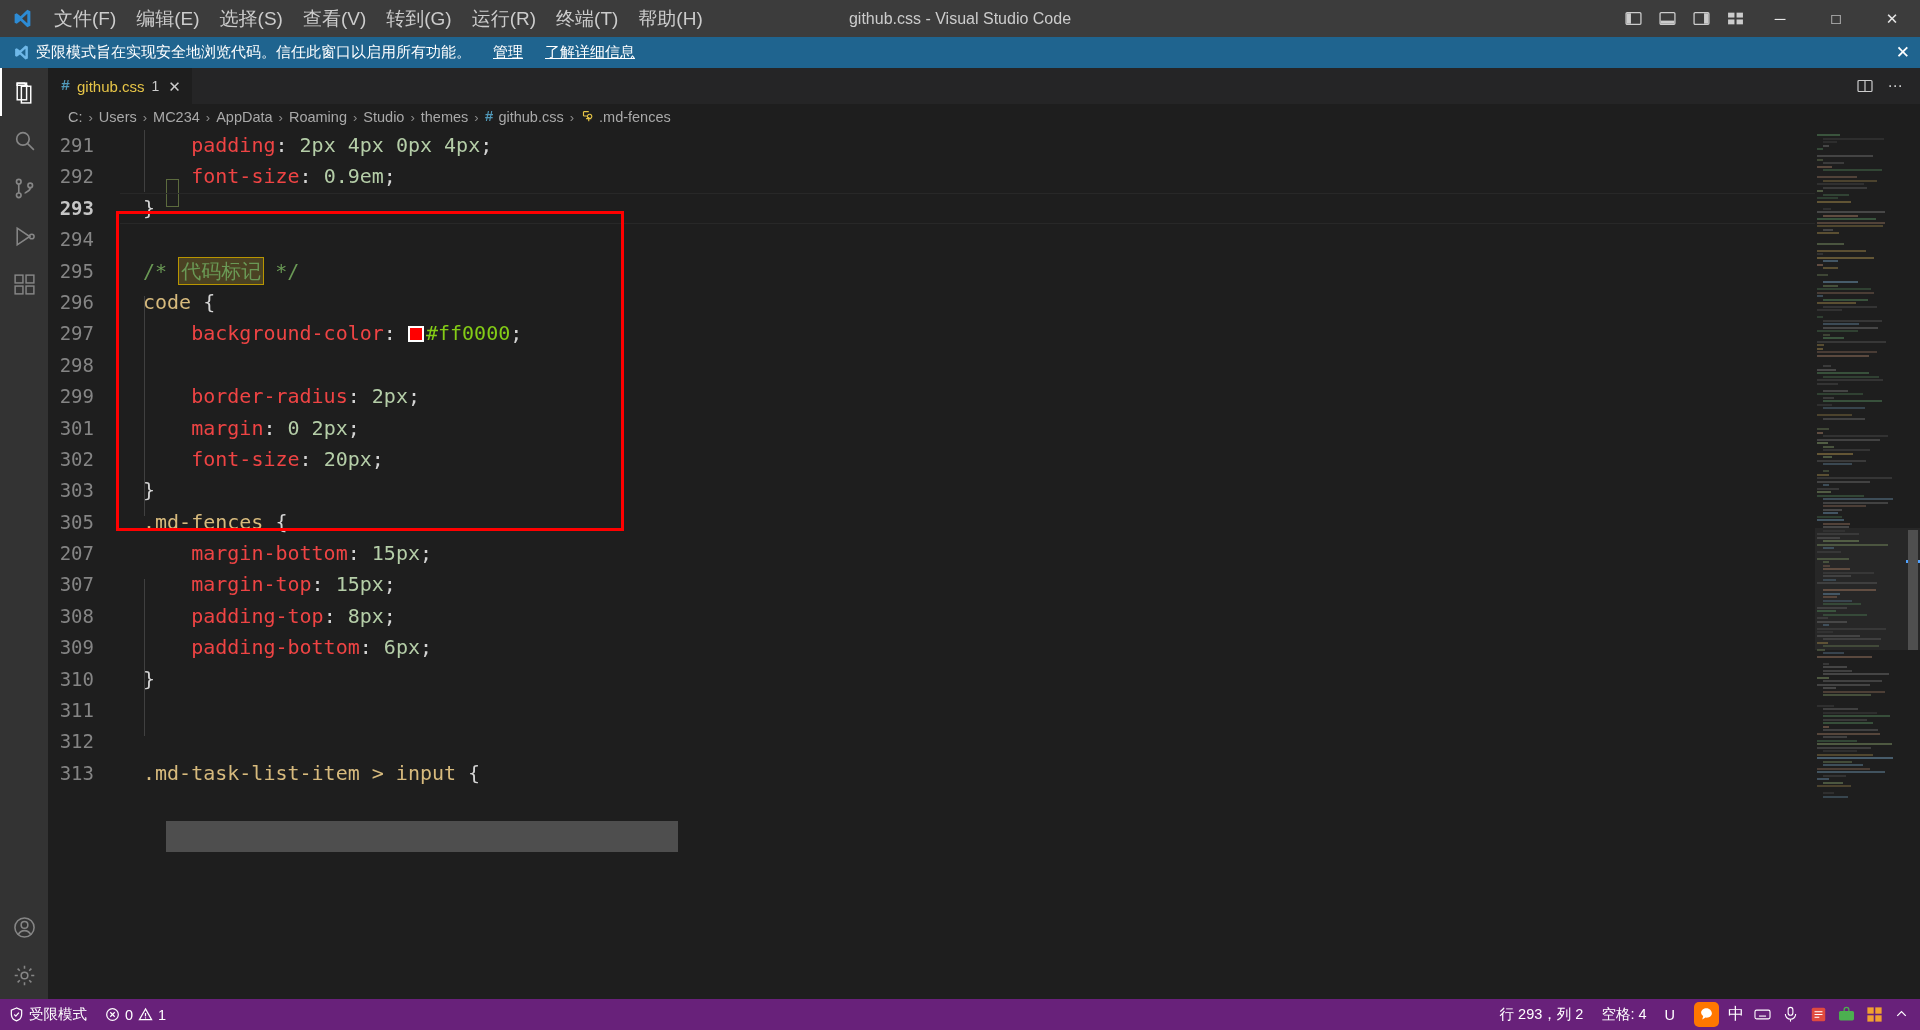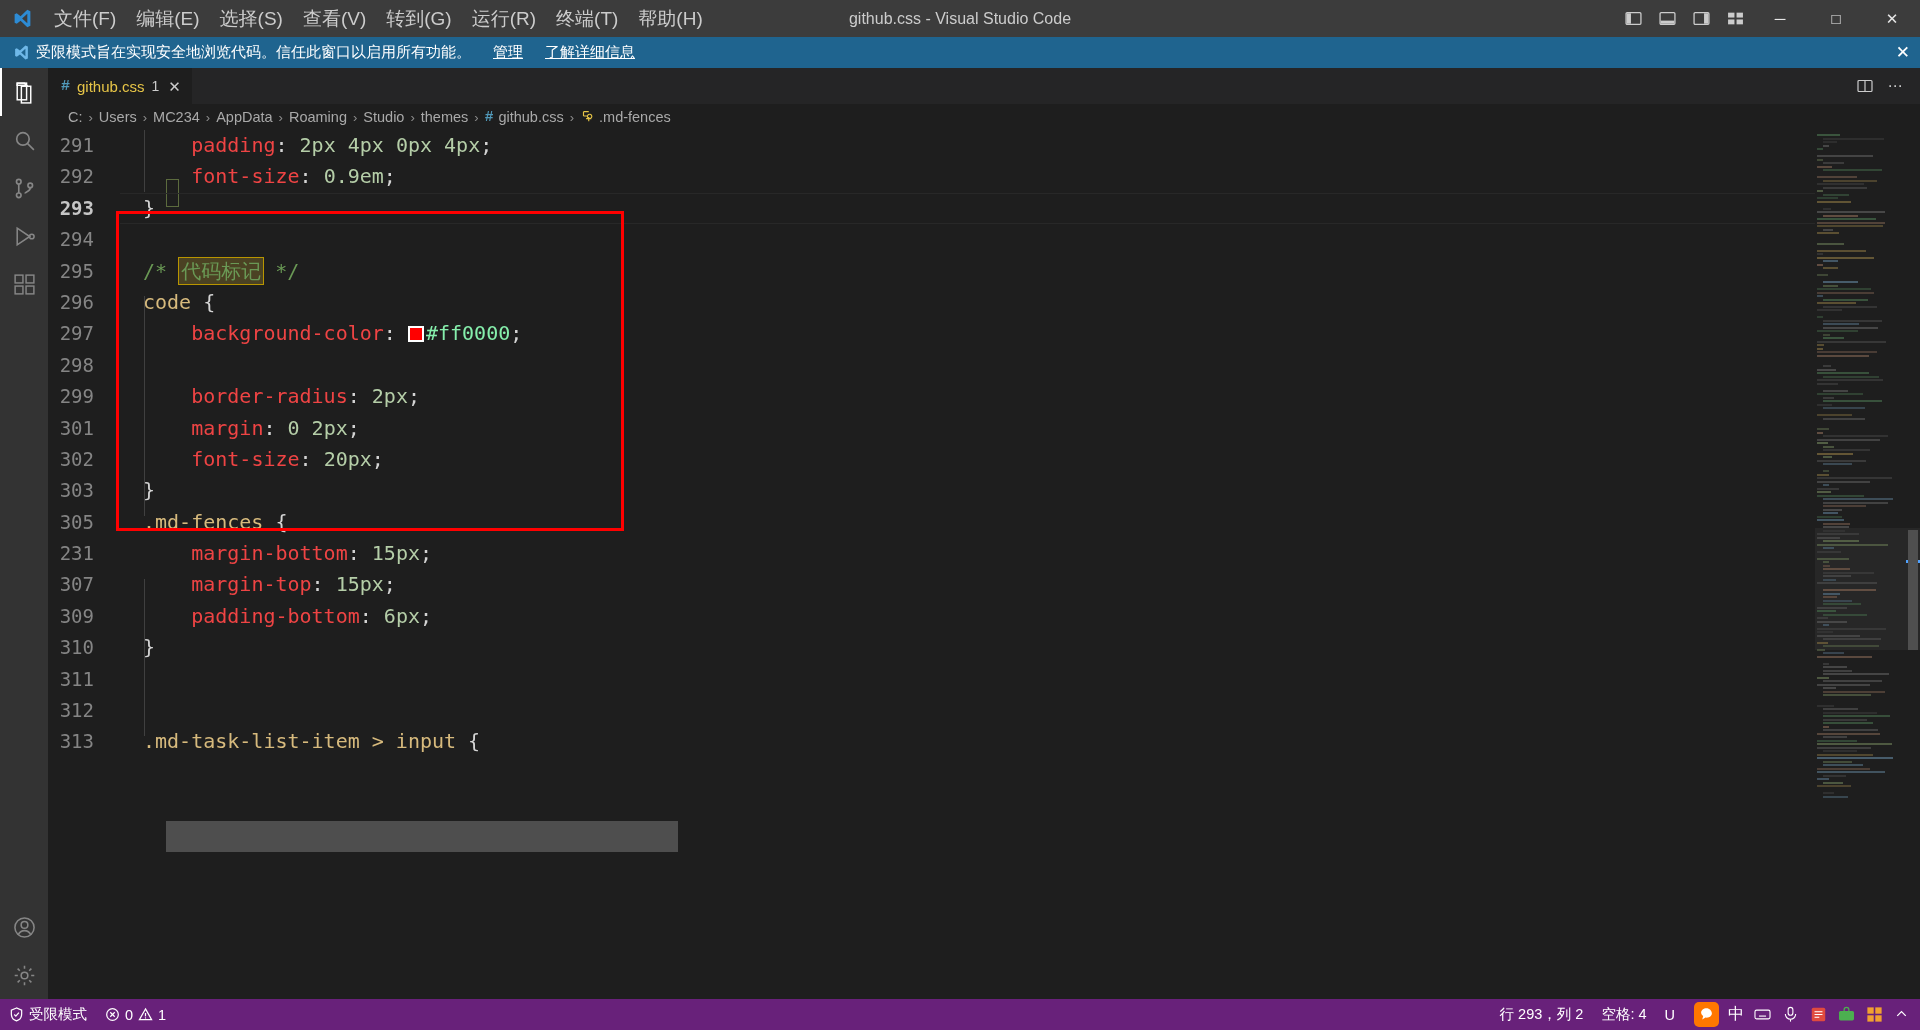--- a/index.html
+++ b/index.html
@@ -100,21 +100,21 @@
   .gutter {
     width: 72px; flex: none; text-align: right; padding-right: 26px;
     color: #858585; font-size: 19px; font-family: "DejaVu Sans Mono", monospace;
   }
   .gutter.cur { color: #c6c6c6; font-weight: bold; }
   .ltext { padding-left: 23px; white-space: pre; }
 
   .tok-prop { color: #ef4444; }
   .tok-sel  { color: #d7ba7d; }
   .tok-num  { color: #b5cea8; }
-  .tok-hex  { color: #86efac; }
+  .tok-hex  { color: #84cc16; }
   .tok-comment { color: #6a9955; }
   .tok-punct { color: #d4d4d4; }
   .tok-brace { color: #d4d4d4; }
 
   .swatch {
     display: inline-block; width: 16px; height: 16px; vertical-align: -2px;
     border: 2px solid #ffffff; margin-right: 2px;
   }
 
   .cmt-highlight {
@@ -368,22 +368,23 @@
               <div class="line"><div class="gutter">294</div><div class="ltext"></div></div>
               <div class="line"><div class="gutter">295</div><div class="ltext"><span class="tok-comment">/* </span><span class="tok-comment cmt-highlight">代码标记</span><span class="tok-comment"> */</span></div></div>
               <div class="line"><div class="gutter">296</div><div class="ltext"><span class="tok-sel">code</span><span class="tok-brace"> {</span></div></div>
               <div class="line"><div class="gutter">297</div><div class="ltext"><span class="">    </span><span class="tok-prop">background-color</span><span class="tok-punct">: </span><span class="swatch" style="background: rgb(255, 0, 0);"></span><span class="tok-hex">#ff0000</span><span class="tok-punct">;</span></div></div>
               <div class="line"><div class="gutter">298</div></div>
               <div class="line"><div class="gutter">299</div><div class="ltext"><span class="">    </span><span class="tok-prop">border-radius</span><span class="tok-punct">: </span><span class="tok-num">2px</span><span class="tok-punct">;</span></div></div>
               <div class="line"><div class="gutter">301</div><div class="ltext"><span class="">    </span><span class="tok-prop">margin</span><span class="tok-punct">: </span><span class="tok-num">0 2px</span><span class="tok-punct">;</span></div></div>
               <div class="line"><div class="gutter">302</div><div class="ltext"><span class="">    </span><span class="tok-prop">font-size</span><span class="tok-punct">: </span><span class="tok-num">20px</span><span class="tok-punct">;</span></div></div>
               <div class="line"><div class="gutter">303</div><div class="ltext"><span class="tok-brace">}</span></div></div>
               <div class="line"><div class="gutter">305</div><div class="ltext"><span class="tok-sel">.md-fences</span><span class="tok-brace"> {</span></div></div>
-              <div class="line"><div class="gutter">231</div><div class="ltext"><span class="">    </span><span class="tok-prop">margin-bottom</span><span class="tok-punct">: </span><span class="tok-num">15px</span><span class="tok-punct">;</span></div></div>
+              <div class="line"><div class="gutter">207</div><div class="ltext"><span class="">    </span><span class="tok-prop">margin-bottom</span><span class="tok-punct">: </span><span class="tok-num">15px</span><span class="tok-punct">;</span></div></div>
               <div class="line"><div class="gutter">307</div><div class="ltext"><span class="">    </span><span class="tok-prop">margin-top</span><span class="tok-punct">: </span><span class="tok-num">15px</span><span class="tok-punct">;</span></div></div>
+              <div class="line"><div class="gutter">308</div><div class="ltext"><span class="">    </span><span class="tok-prop">padding-top</span><span class="tok-punct">: </span><span class="tok-num">8px</span><span class="tok-punct">;</span></div></div>
               <div class="line"><div class="gutter">309</div><div class="ltext"><span class="">    </span><span class="tok-prop">padding-bottom</span><span class="tok-punct">: </span><span class="tok-num">6px</span><span class="tok-punct">;</span></div></div>
               <div class="line"><div class="gutter">310</div><div class="ltext"><span class="tok-brace">}</span></div></div>
               <div class="line"><div class="gutter">311</div><div class="ltext"></div></div>
               <div class="line"><div class="gutter">312</div><div class="ltext"></div></div>
               <div class="line"><div class="gutter">313</div><div class="ltext"><span class="tok-sel">.md-task-list-item &gt; input</span><span class="tok-brace"> {</span></div></div>
             </div>
 
           <div class="indent-guide" style="top:0;height:62px;"></div>
           <div class="indent-guide" style="top:166px;height:220px;"></div>
           <div class="indent-guide" style="top:449px;height:157px;"></div>

